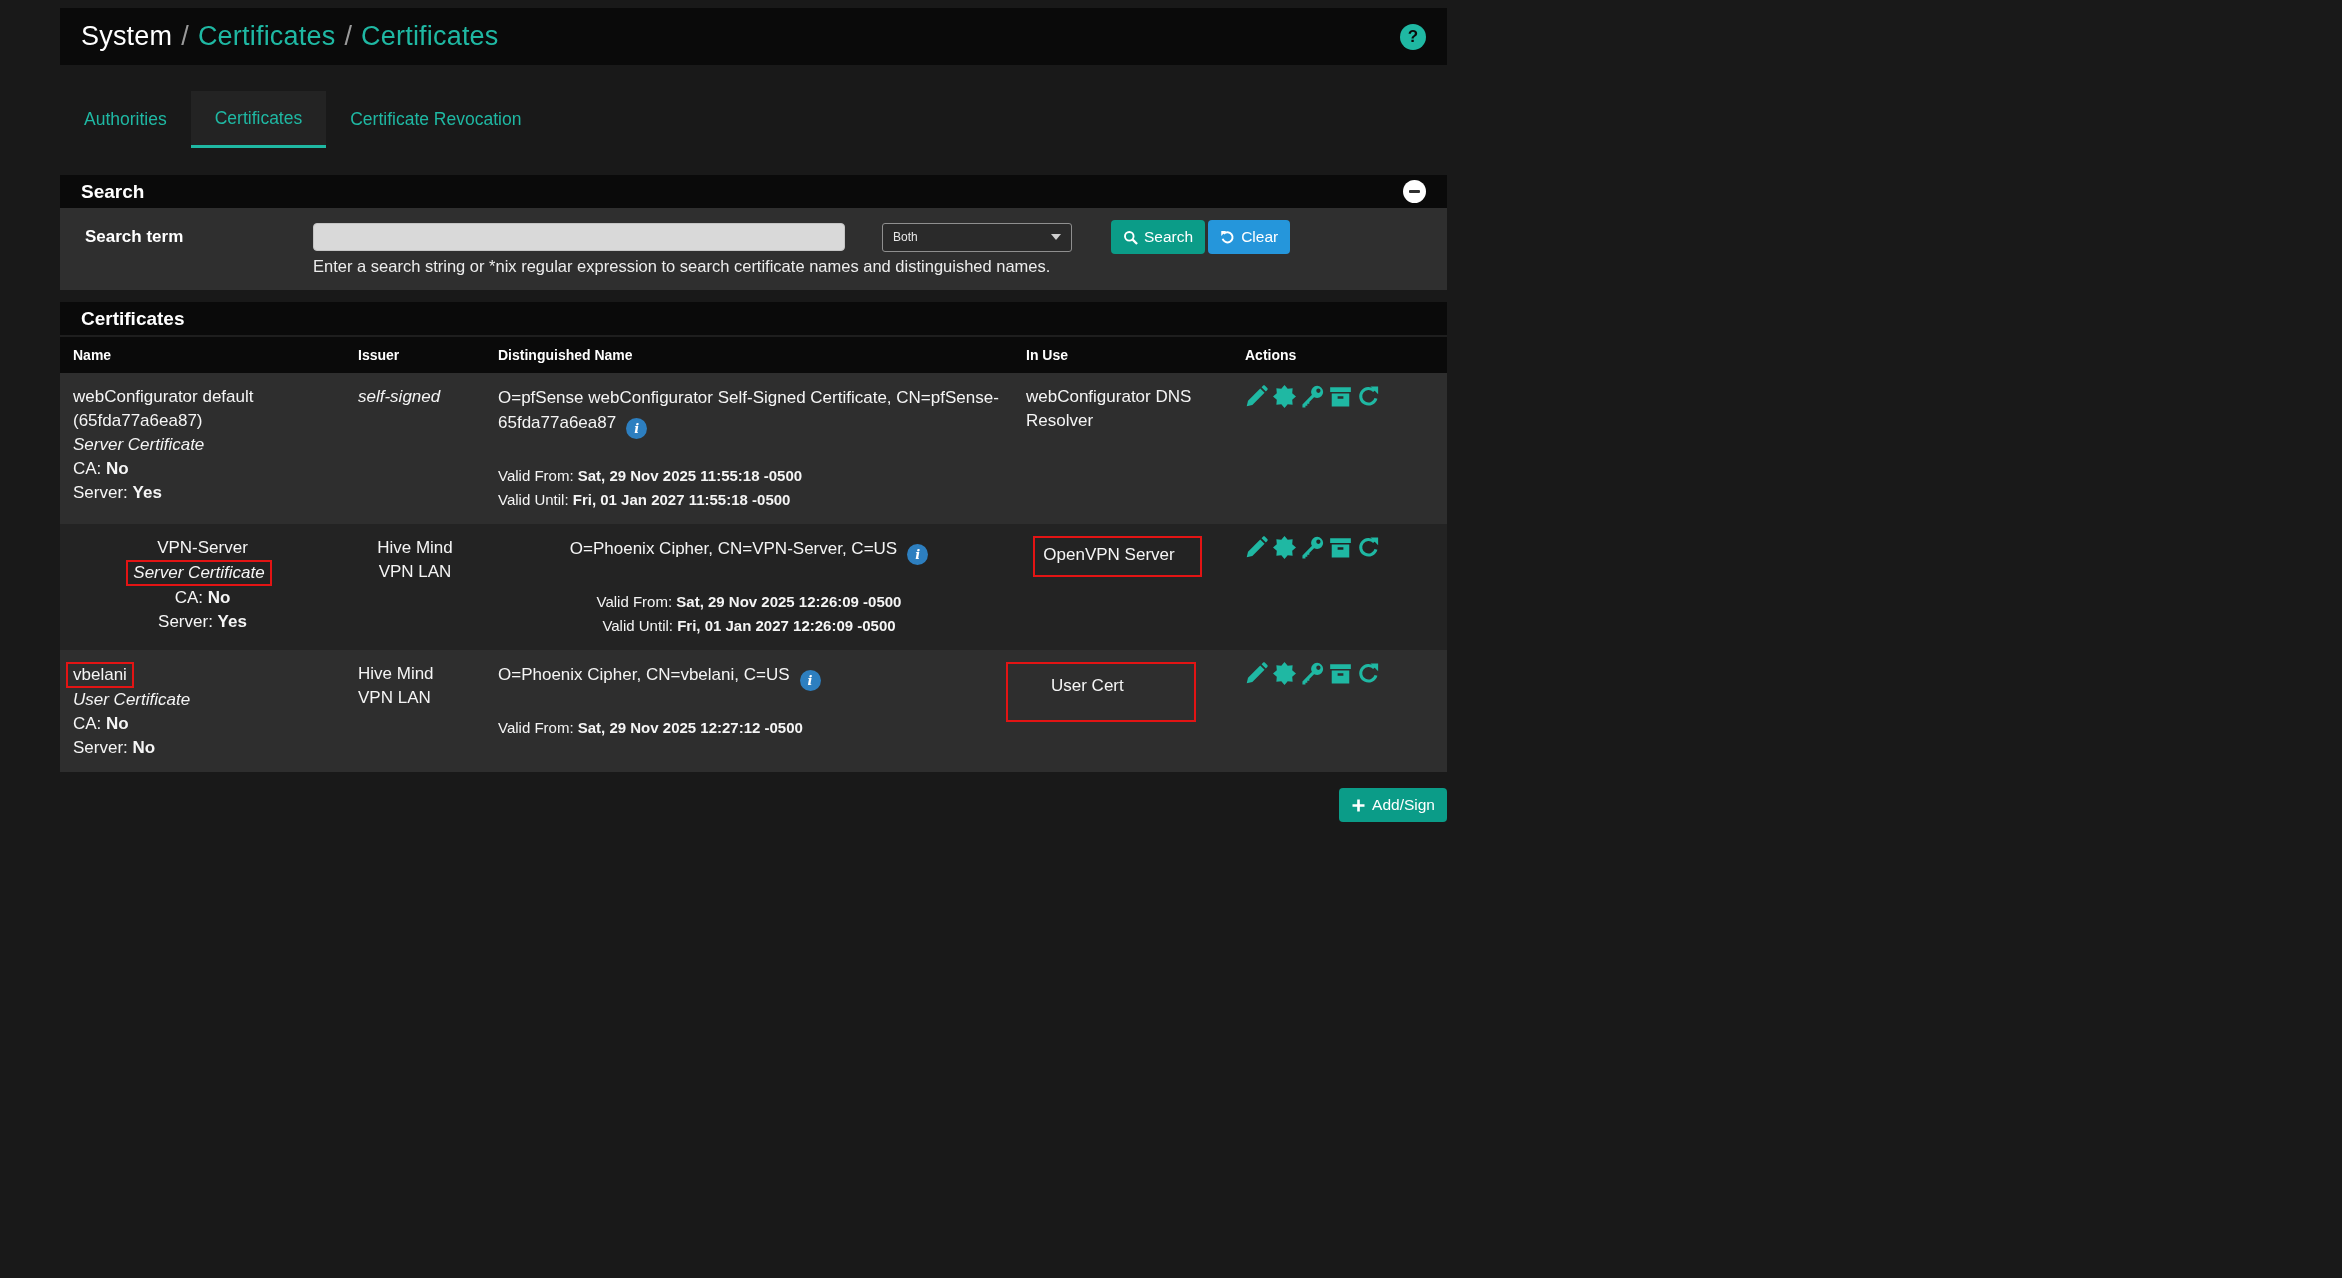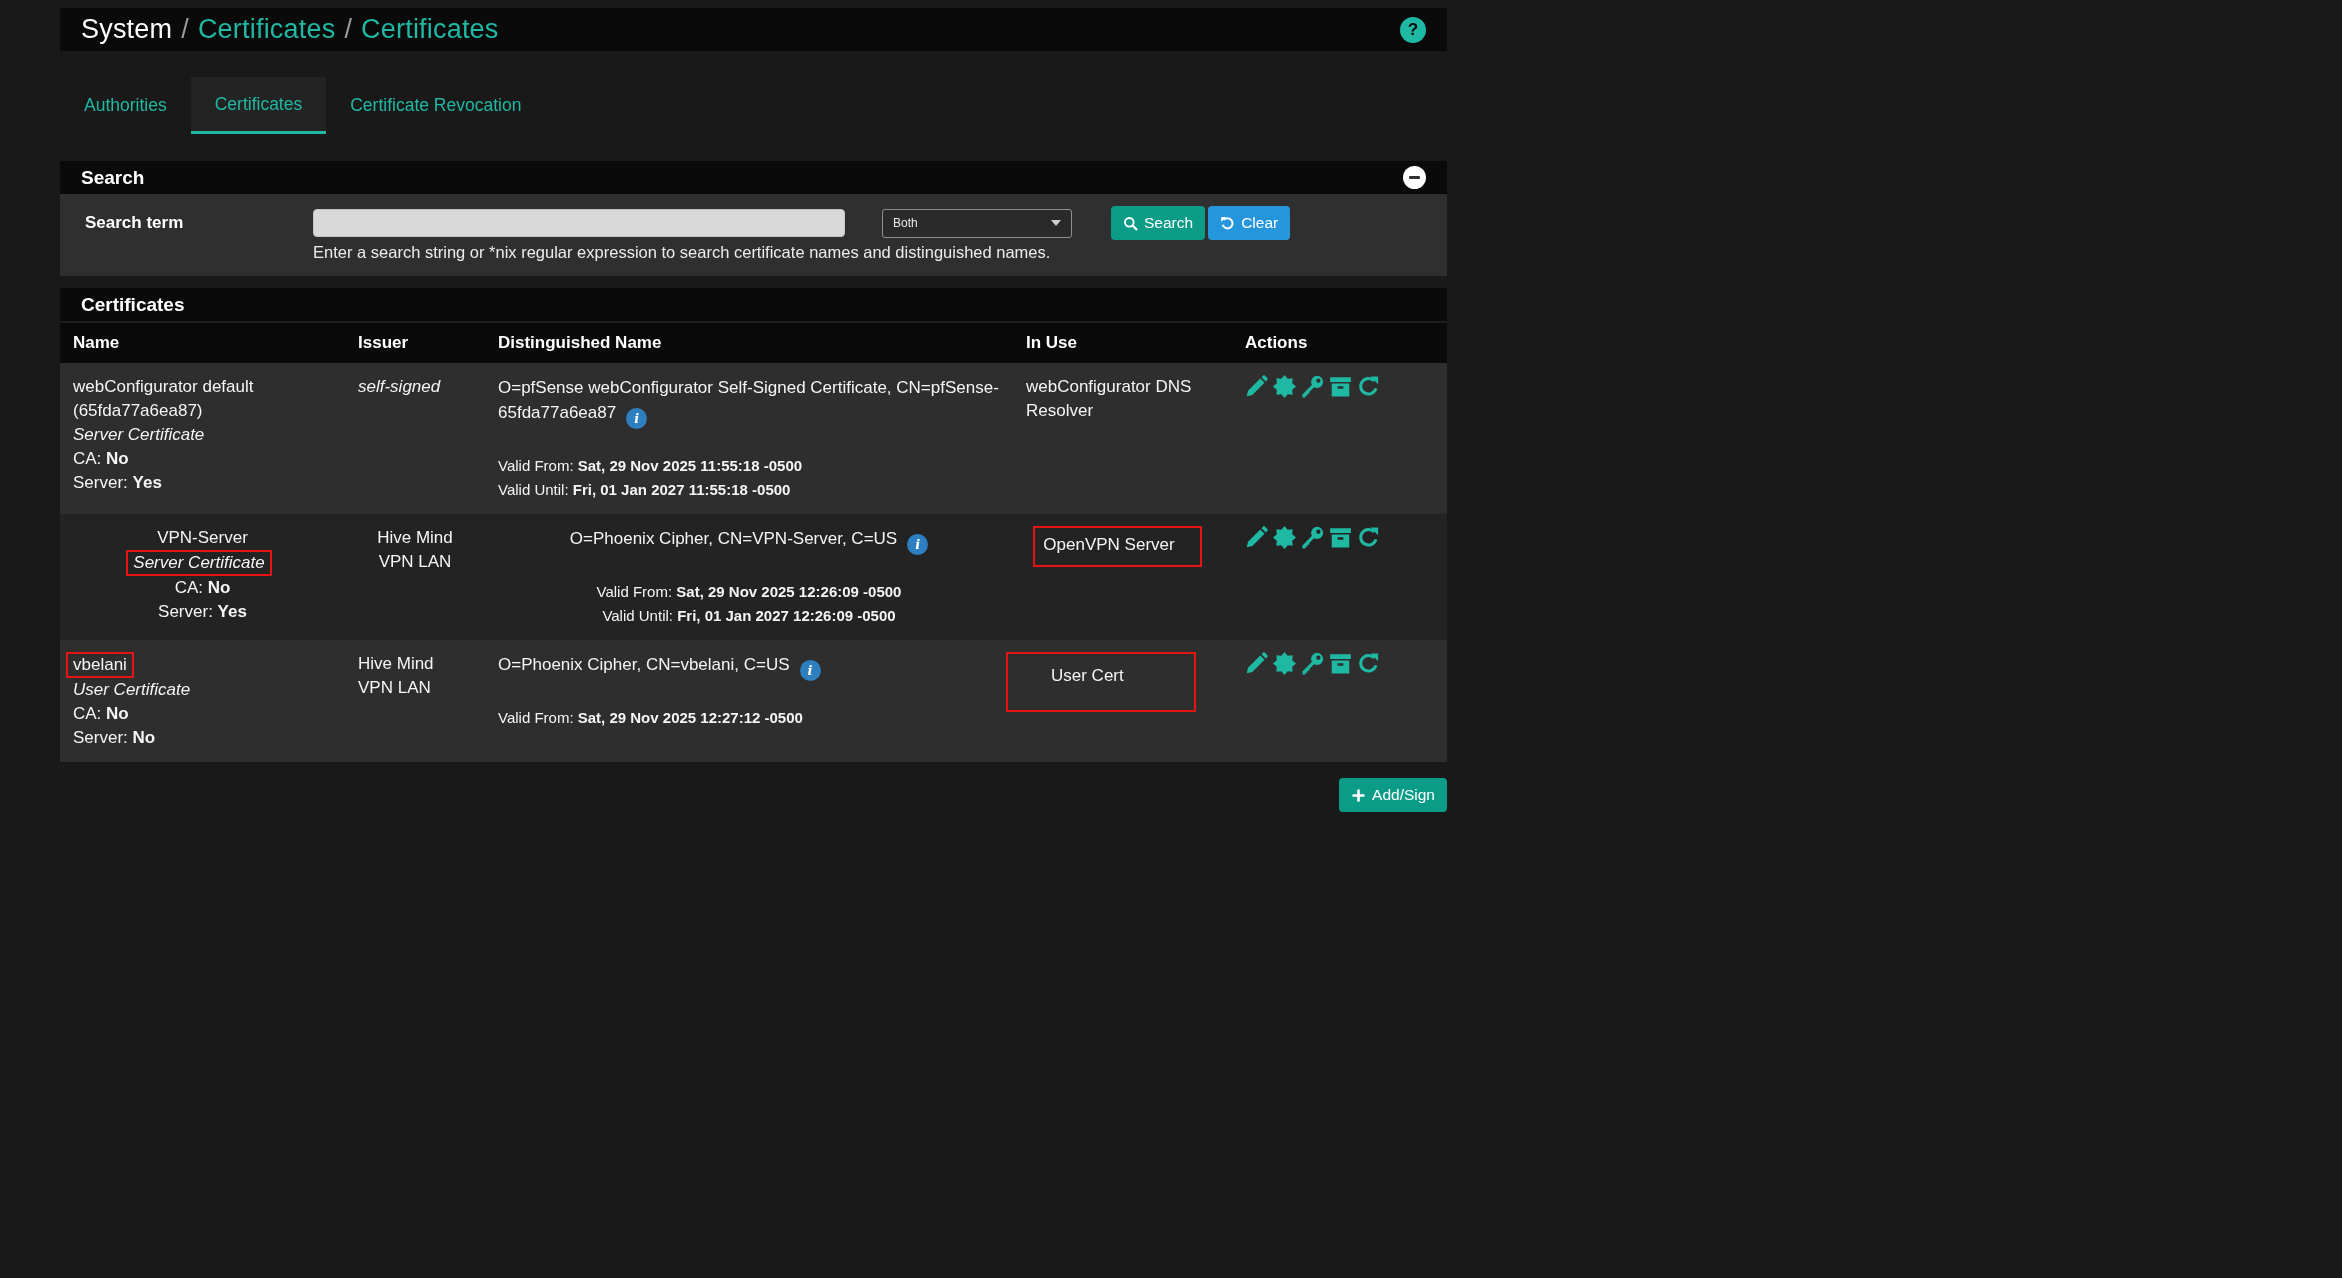--- a/index.html
+++ b/index.html
@@ -18,21 +18,21 @@
   html,body{margin:0;padding:0;}
   body{
     width:2342px;height:1278px;overflow:hidden;
     background:var(--page-bg);
     color:#f2f2f2;
     font-family:"Liberation Sans","DejaVu Sans",sans-serif;
   }
   .page{position:relative;width:1387px;margin:8px 0 0 60px;}
 
   
-  .topbar{height:43px;background:var(--panel-head);display:flex;align-items:center;justify-content:space-between;padding:0 21px;}
+  .topbar{height:57px;background:var(--panel-head);display:flex;align-items:center;justify-content:space-between;padding:0 21px;}
   .crumbs{font-size:27px;letter-spacing:.2px;}
   .crumb-root{color:#ffffff;}
   .crumb-sep{color:#9a9a9a;margin:0 9px;}
   .crumb-link{color:var(--teal);text-decoration:none;cursor:pointer;}
   .help-circle{width:26px;height:26px;border-radius:50%;background:var(--teal);color:#0a0a0a;
     display:flex;align-items:center;justify-content:center;font-weight:bold;font-size:17px;cursor:pointer;}
 
   
   .tabs{margin-top:26px;display:flex;height:57px;}
   .tab{color:var(--teal);font-size:17.5px;display:flex;align-items:center;padding:0 24px;cursor:pointer;text-decoration:none;}
@@ -56,21 +56,21 @@
   .btn{display:inline-flex;align-items:center;gap:6px;border:none;border-radius:4px;color:#fff;font-size:15.5px;height:34px;padding:0 12px;cursor:pointer;}
   .btn .bicon{width:15px;height:15px;color:#fff;}
   .btn.teal{background:var(--btn-teal);}
   .btn.blue{background:var(--btn-blue);margin-left:3px;}
   .btn.srch{margin-left:39px;}
   .help-text{margin-left:228px;margin-top:3px;font-size:16.5px;color:#ececec;}
 
   
   .trow{display:grid;grid-template-columns:285px 140px 528px 219px 1fr;}
   .thead{background:var(--panel-head);border-top:2px solid #1e1e1e;}
-  .thead .cell{padding:10px 13px;font-weight:bold;font-size:17px;color:#fff;}
+  .thead .cell{padding:10px 13px;font-weight:bold;font-size:14px;color:#fff;}
   .row .cell{padding:12px 13px;font-size:17px;line-height:24px;color:#f5f5f5;}
   .row.odd{background:var(--row-odd);}
   .row.even{background:var(--row-even);text-align:center;}
   .italic{font-style:italic;}
   .kv b{font-weight:bold;}
   .dn-line{line-height:25px;}
   .info{display:inline-flex;width:21px;height:21px;border-radius:50%;background:var(--info-blue);color:#fff;
     align-items:center;justify-content:center;font-size:13px;font-weight:bold;font-style:italic;
     font-family:"DejaVu Serif",serif;margin-left:10px;vertical-align:-5px;cursor:pointer;}
   .valid{font-size:15px;line-height:24px;}

